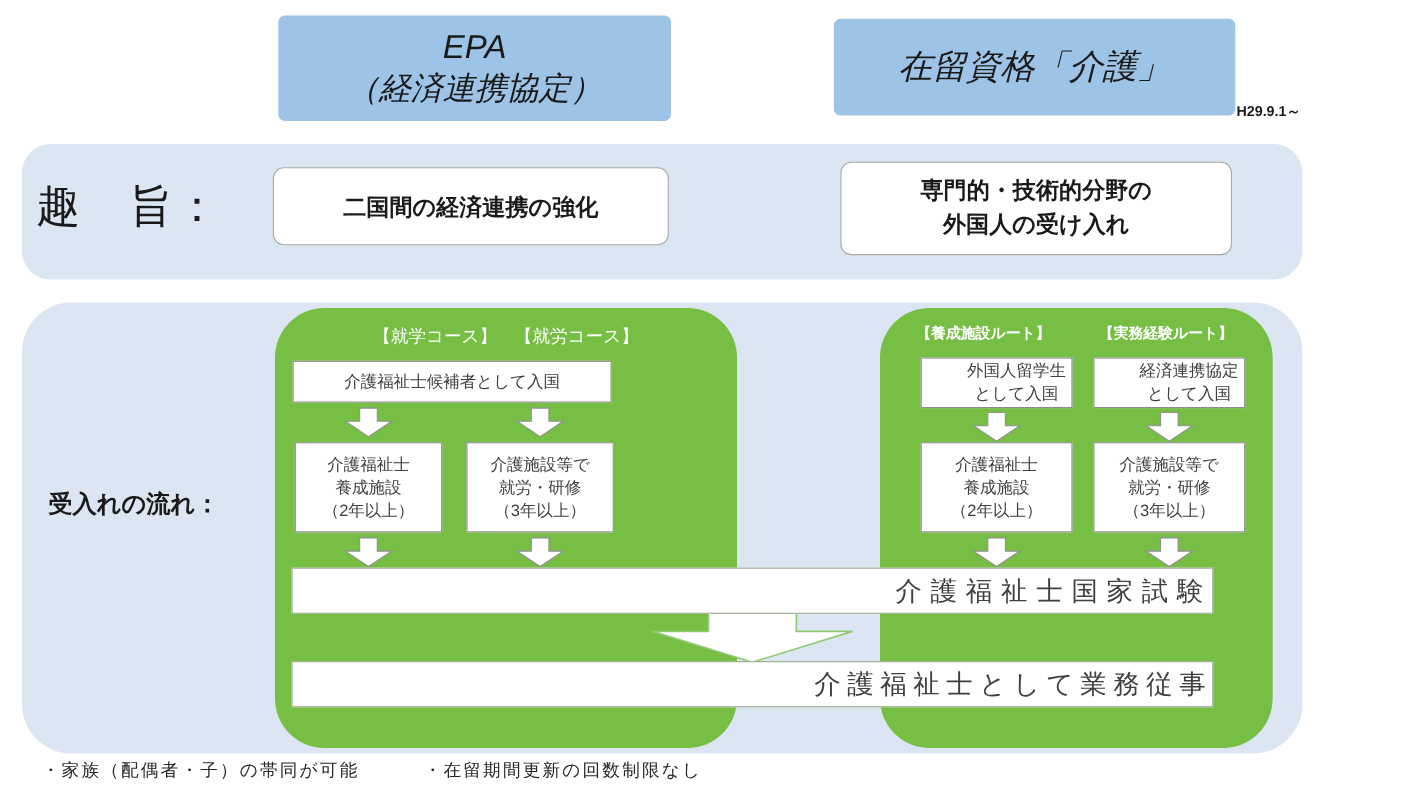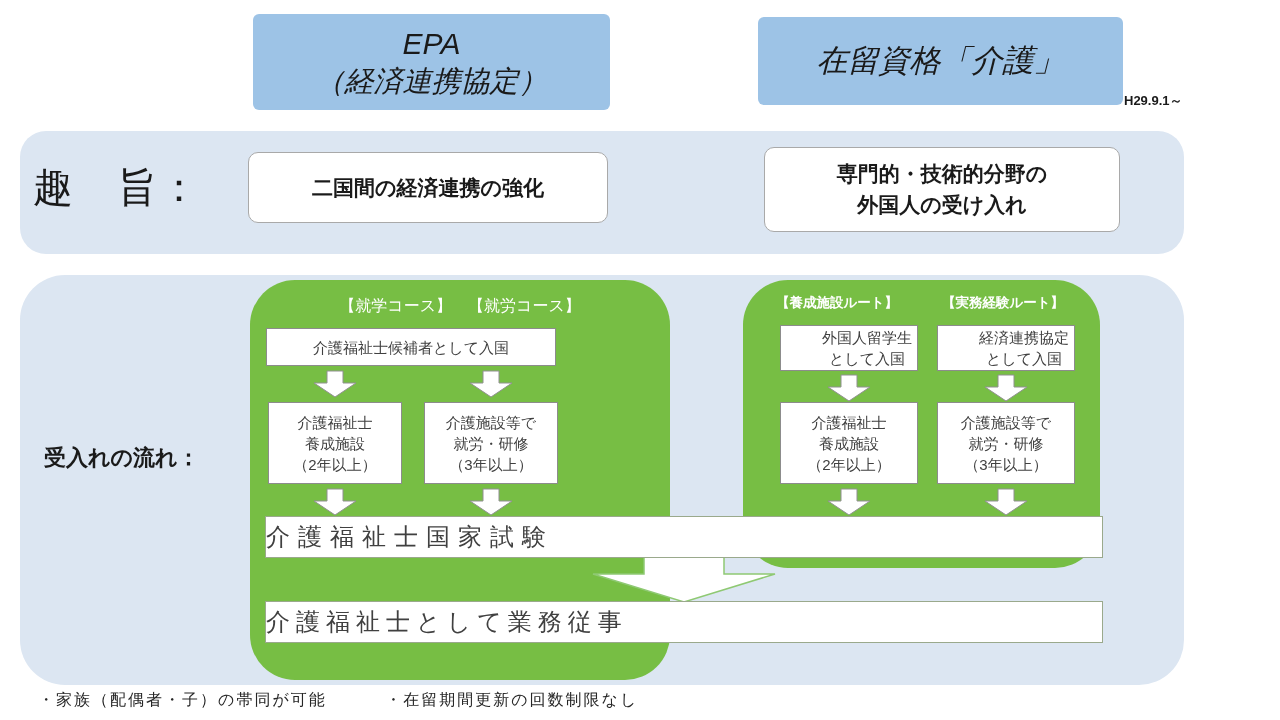--- a/index.html
+++ b/index.html
@@ -87,21 +87,21 @@
     font-size: 22px;
     font-weight: bold;
     color: #1a1a1a;
   }
   .green-box {
     position: absolute;
     background: #77BE44;
     border-radius: 45px;
   }
   .green-box.left { left: 250px; top: 280px; width: 420px; height: 400px; }
-  .green-box.right { left: 743px; top: 280px; width: 357px; height: 288px; }
+  .green-box.right { left: 800px; top: 280px; width: 357px; height: 400px; }
 
   .course-header {
     position: absolute;
     left: 0; top: 16px;
     width: 100%;
     text-align: center;
     color: #ffffff;
     font-size: 16px;
   }
   .route-header {
@@ -141,21 +141,21 @@
 
   .span-box {
     position: absolute;
     left: 265px;
     width: 838px;
     height: 42px;
     background: #ffffff;
     border: 1px solid #9aa98c;
     display: flex;
     align-items: center;
-    justify-content: flex-start;
+    justify-content: flex-end;
     font-size: 24px;
     letter-spacing: 8px;
     color: #404040;
     z-index: 5;
   }
   .span-box.exam { top: 516px; }
   .span-box.work { top: 601px; letter-spacing: 6px; }
   .big-arrow {
     position: absolute;
     left: 592px; top: 554px;

